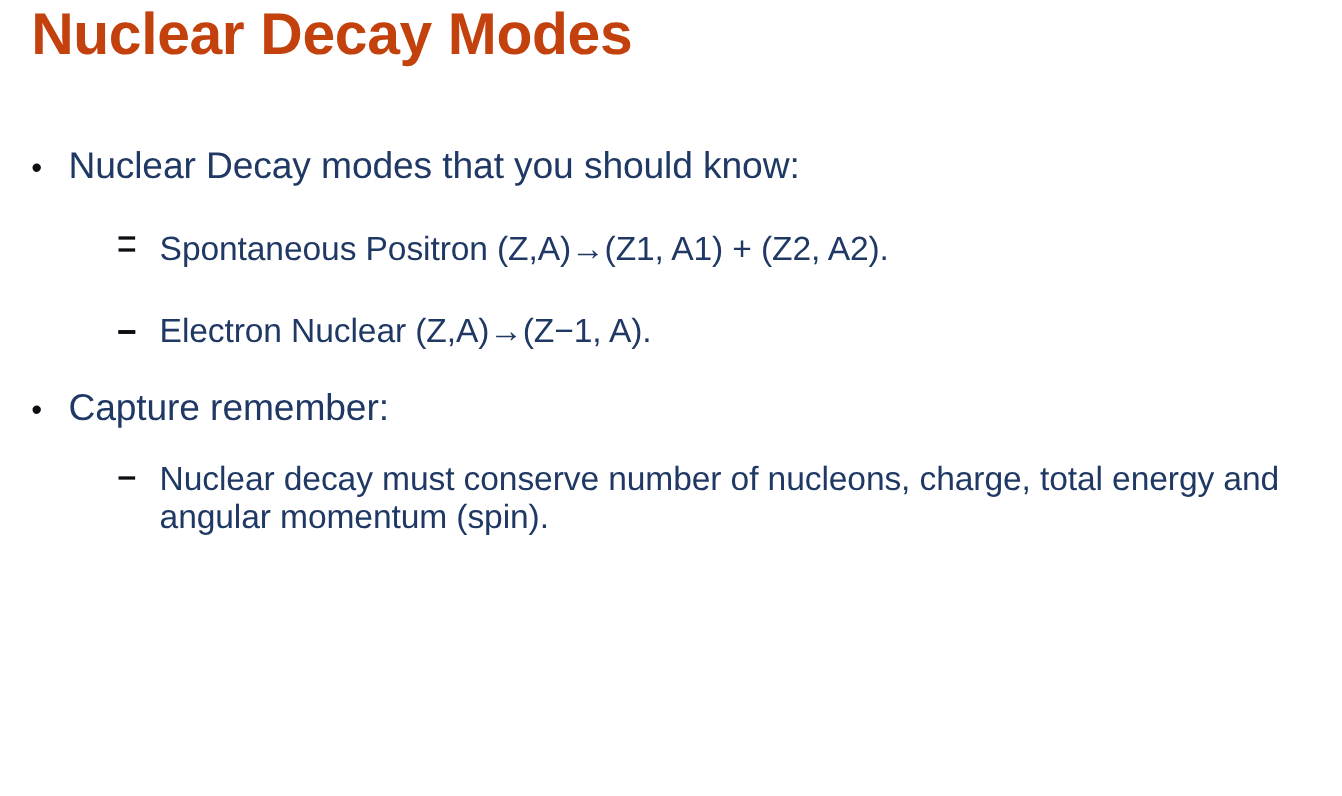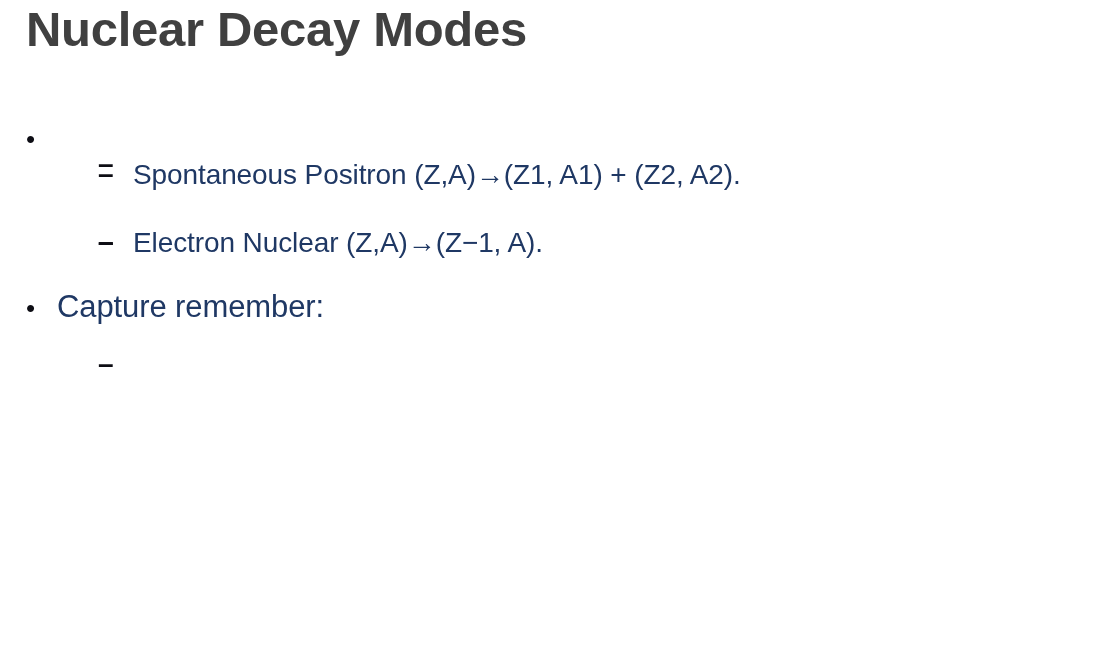--- a/index.html
+++ b/index.html
@@ -21,21 +21,21 @@
   }
 
   
   #slide-title {
     position: absolute;
     left: 26px;
     top: 2px;
     font-size: 49px;
     font-weight: bold;
     letter-spacing: -0.3px;
-    color: #404040;
+    color: #c2410c;
     line-height: 1.14;
     white-space: nowrap;
   }
 
   
   #body {
     position: absolute;
     left: 0;
     top: 122px;
     width: 1118px;
@@ -92,20 +92,21 @@
 
 <div id="slide">
 
   <div id="slide-title">Nuclear Decay Modes</div>
 
   <div id="body">
 
     <div class="lvl1" id="row-intro">
       
       <span class="marker">•</span>
+      <span class="text">Nuclear Decay modes that you should know:</span>
     </div>
 
     <div class="lvl2" id="row-alpha">
       <span class="marker">–</span>
     </div>
 
     <div class="lvl2" id="row-fission">
       <span class="marker">–</span>
       <span class="text">Spontaneous Positron (Z,A)→(Z1, A1) + (Z2, A2).</span>
     </div>
@@ -123,16 +124,17 @@
       <span class="text">Electron Nuclear (Z,A)→(Z−1, A).</span>
     </div>
 
     <div class="lvl1" id="row-remember">
       <span class="marker">•</span>
       <span class="text">Capture remember:</span>
     </div>
 
     <div class="lvl2" id="row-conserve">
       <span class="marker">–</span>
+      <span class="text">Nuclear decay must conserve number of nucleons, charge, total energy and angular momentum (spin).</span>
     </div>
 
   </div>
 </div>
 
 </body></html>

